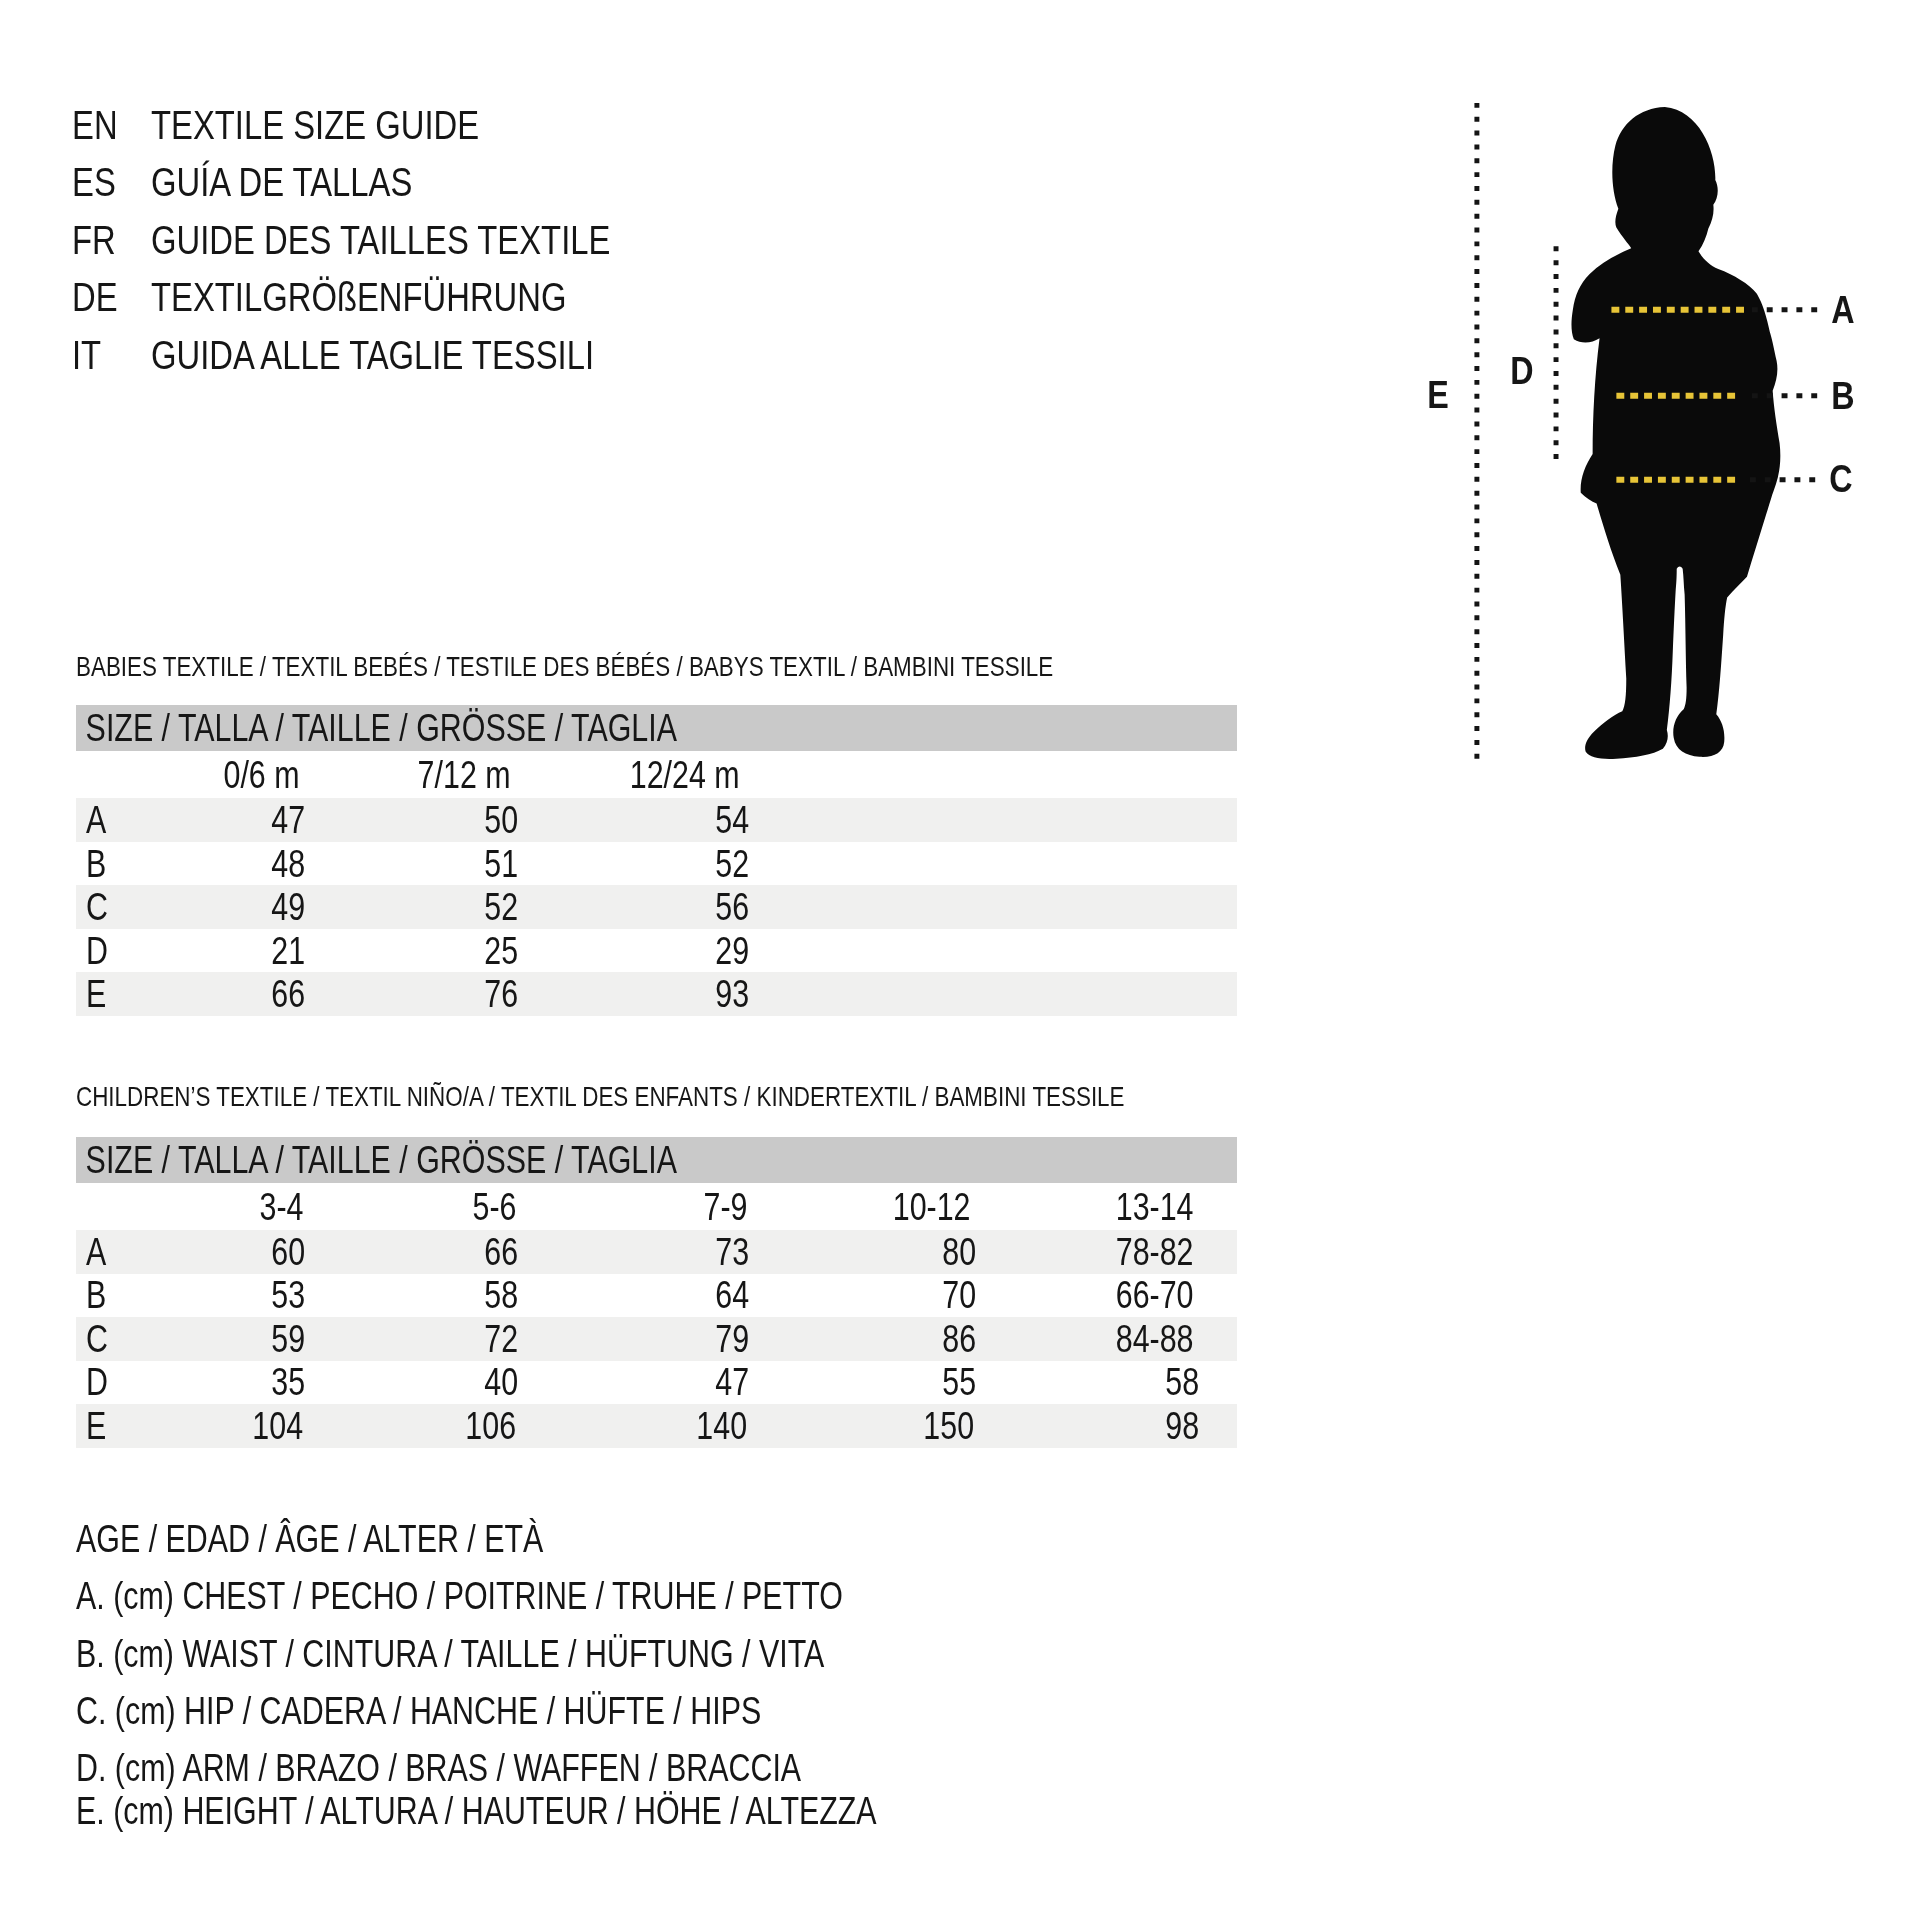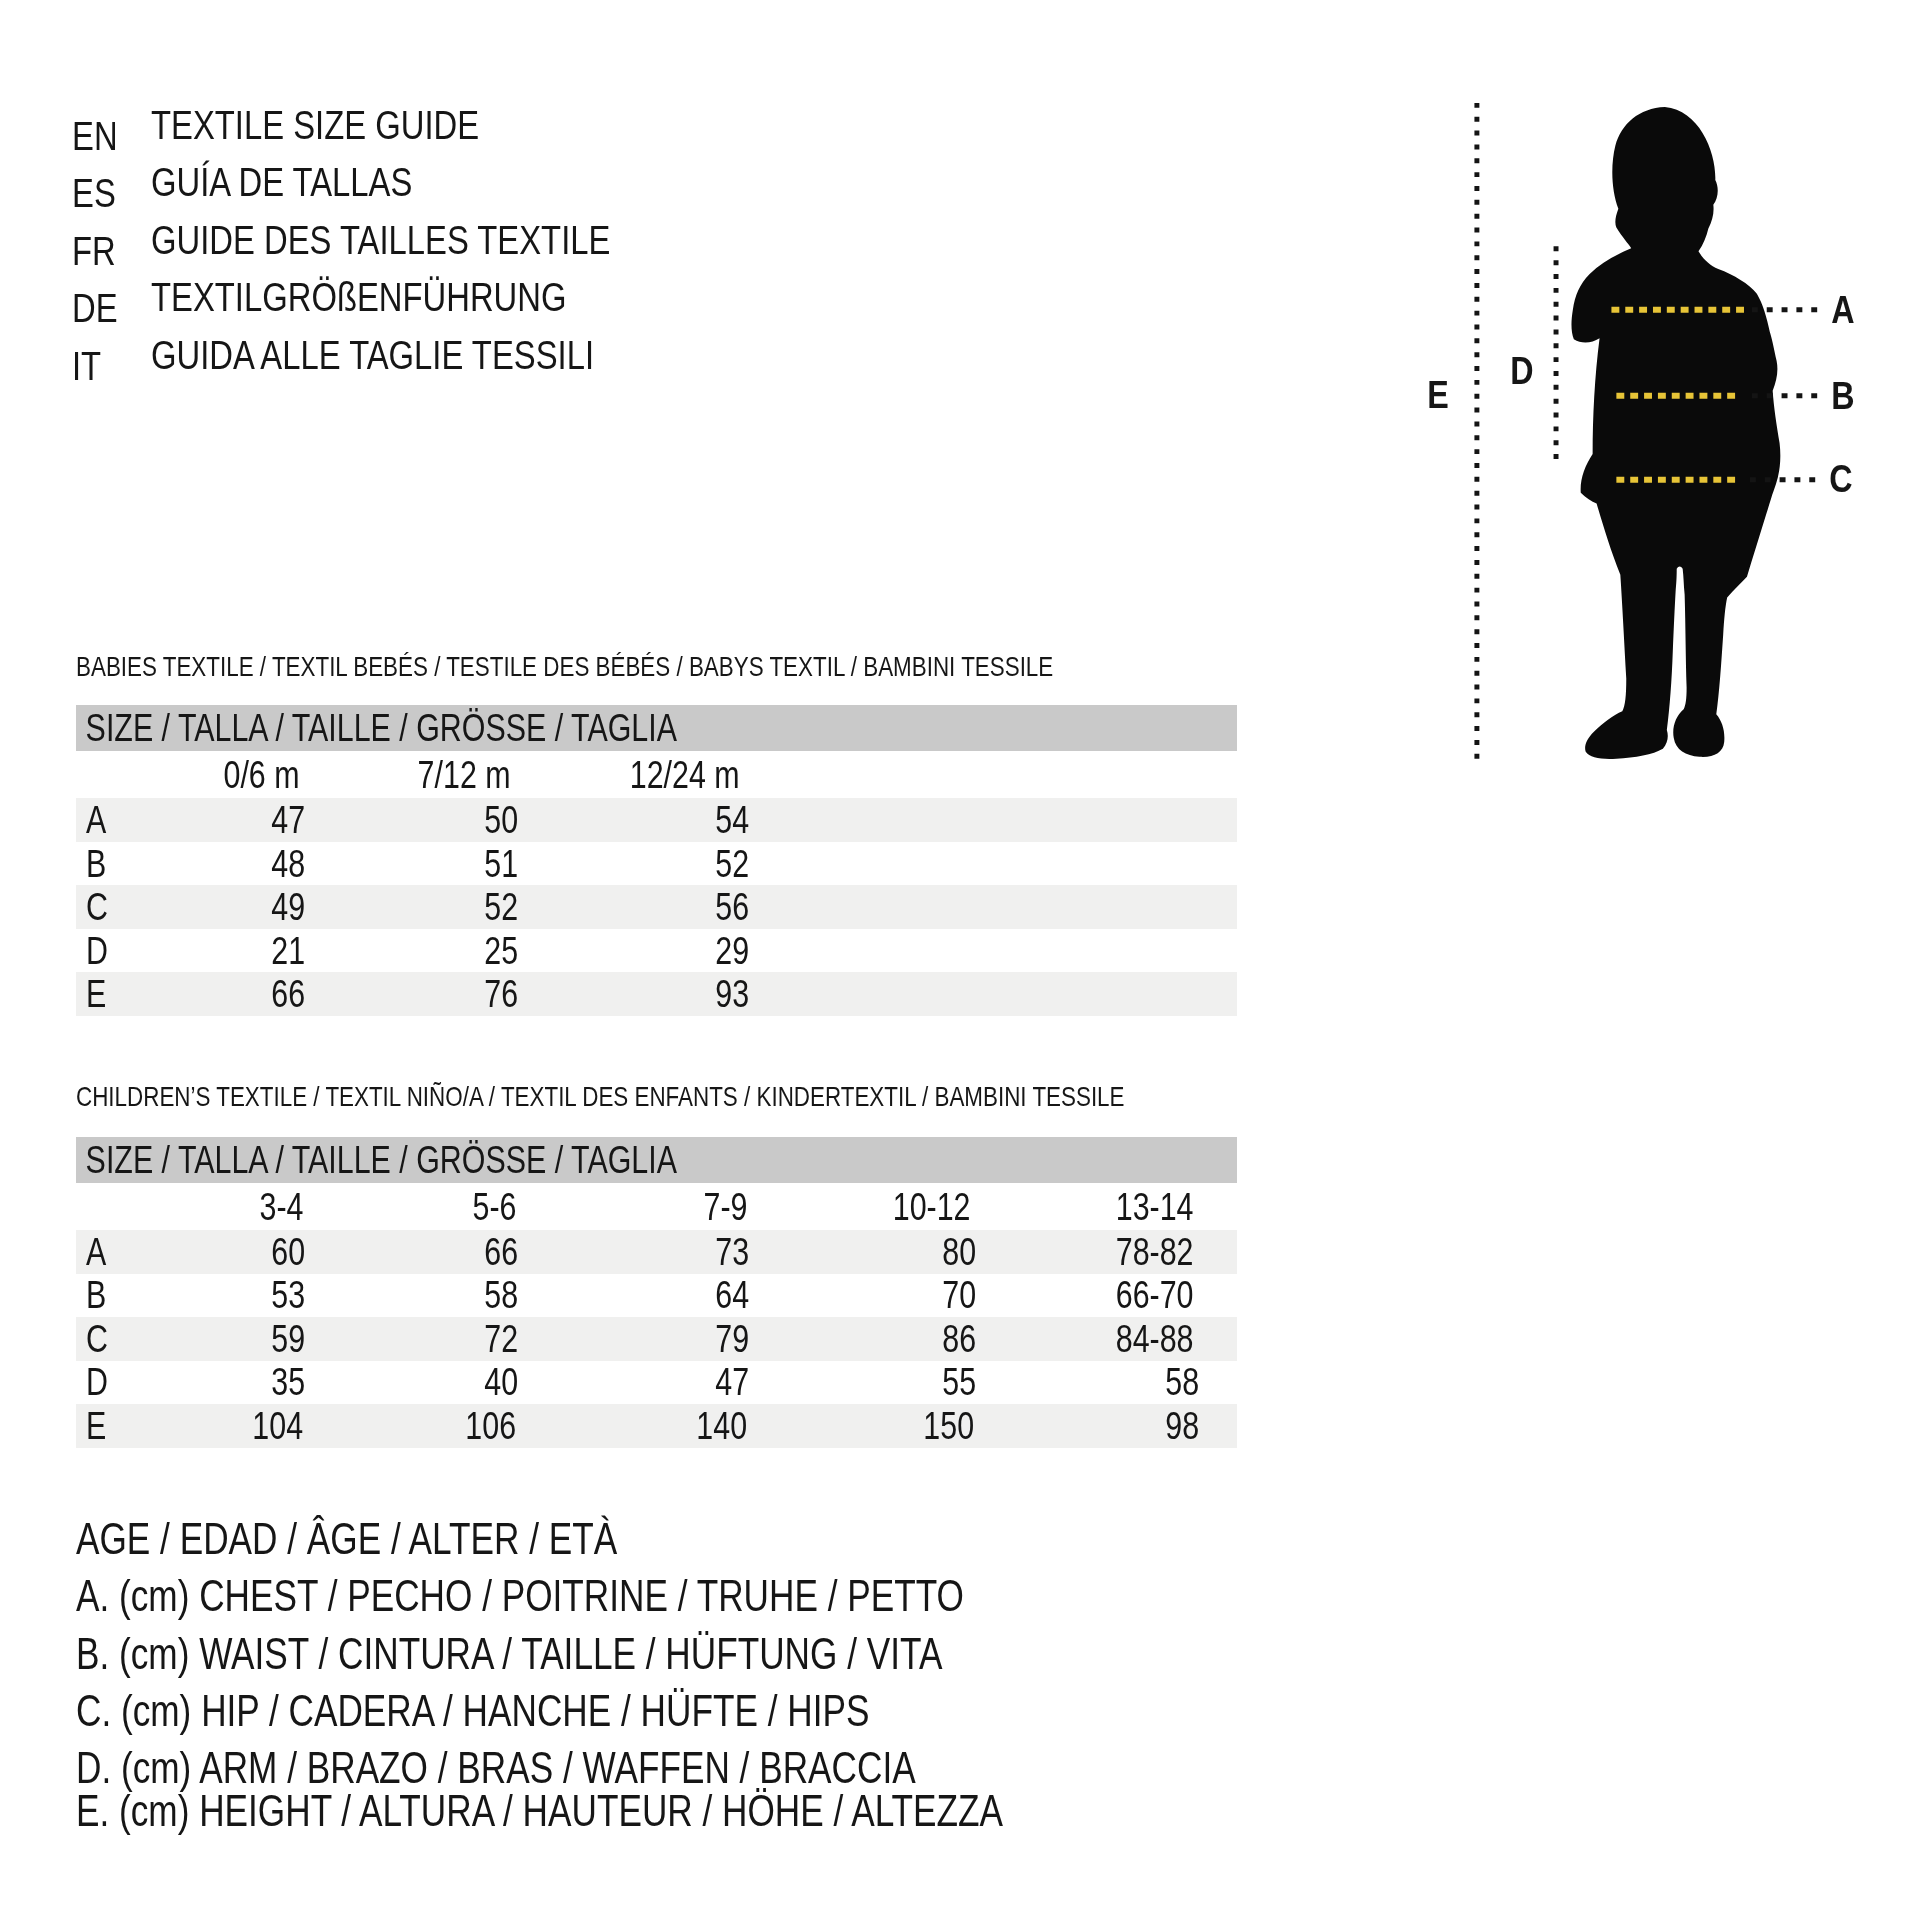--- a/index.html
+++ b/index.html
@@ -7,42 +7,42 @@
     width:1927px;height:1927px;position:relative;overflow:hidden;
     background:#ffffff;color:#161616;
     font-family:"Liberation Sans", sans-serif;
   }
   
   .cond{display:inline-block;transform:scaleX(.8);transform-origin:0 50%;white-space:nowrap;}
   .condc{display:inline-block;transform:scaleX(.8);transform-origin:50% 50%;white-space:nowrap;}
 
   
   .lang-row{position:absolute;left:72px;height:50px;line-height:50px;font-size:41px;}
-  .lang-code{position:absolute;left:0;top:0;height:100%;margin-top:11px;}
+  .lang-code{position:absolute;left:0;top:0;height:100%;}
   .lang-title{position:absolute;left:79px;top:0;height:100%;}
 
   
   .sec-title{position:absolute;left:76px;height:46px;line-height:46px;font-size:28px;}
 
   
   .size-bar{position:absolute;left:76px;width:1161px;height:46px;background:#c9c9c9;
             font-size:38px;line-height:46px;}
   .size-bar .cond{padding-left:12px;}
 
   
   .col-row,.trow{position:absolute;left:76px;width:1161px;}
   .col-row{height:46px;line-height:46px;font-size:38px;}
   .trow{height:44px;line-height:44px;font-size:38px;}
   .trow.stripe{background:#f0f0ef;}
   .rlabel{position:absolute;left:10px;top:0;height:100%;}
   .cv{position:absolute;top:0;height:100%;width:149px;text-align:right;}
   .c1{left:84px;} .c2{left:297px;} .c3{left:528px;text-decoration:underline;} .c4{left:755px;text-decoration:underline;} .c5{left:978px;}
 
   
-  .legend-line{position:absolute;left:76px;height:46px;line-height:46px;font-size:44px;}
+  .legend-line{position:absolute;left:76px;height:46px;line-height:46px;font-size:38px;}
 
   
   .figure{position:absolute;left:1376px;top:50px;width:550px;height:733px;}
   .figure svg{position:absolute;left:0;top:0;}
   .marker{position:absolute;transform:translate(-50%,-50%) scaleX(.85);
           font-size:38px;font-weight:bold;white-space:nowrap;}
 </style>
 </head>
 <body>
 

